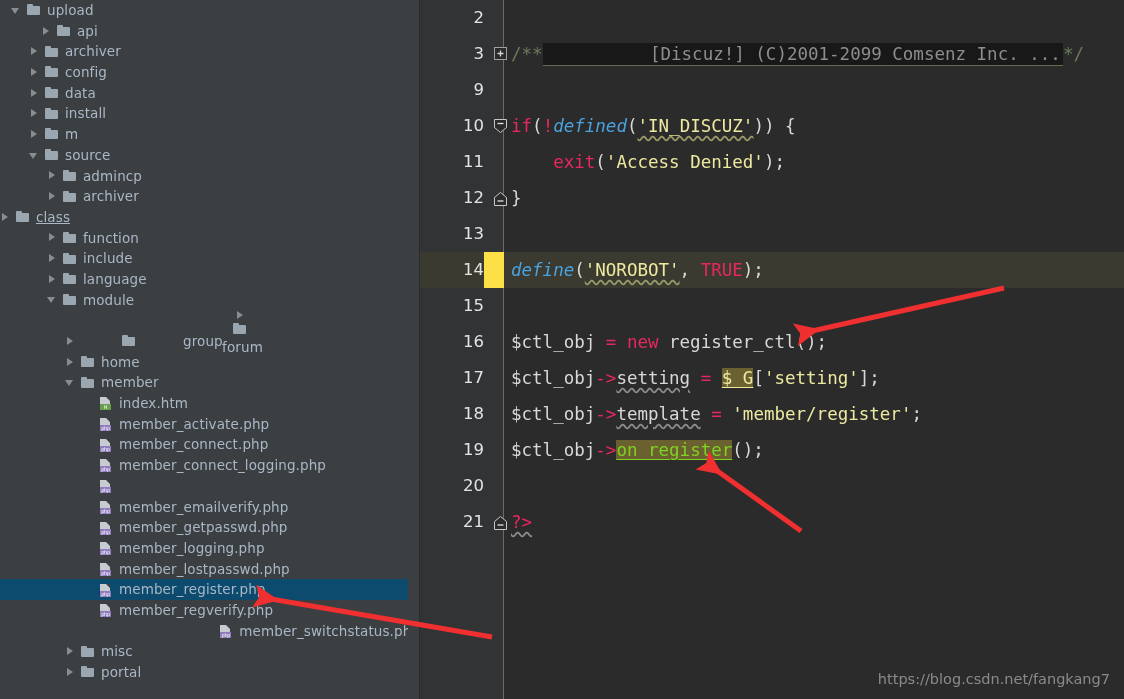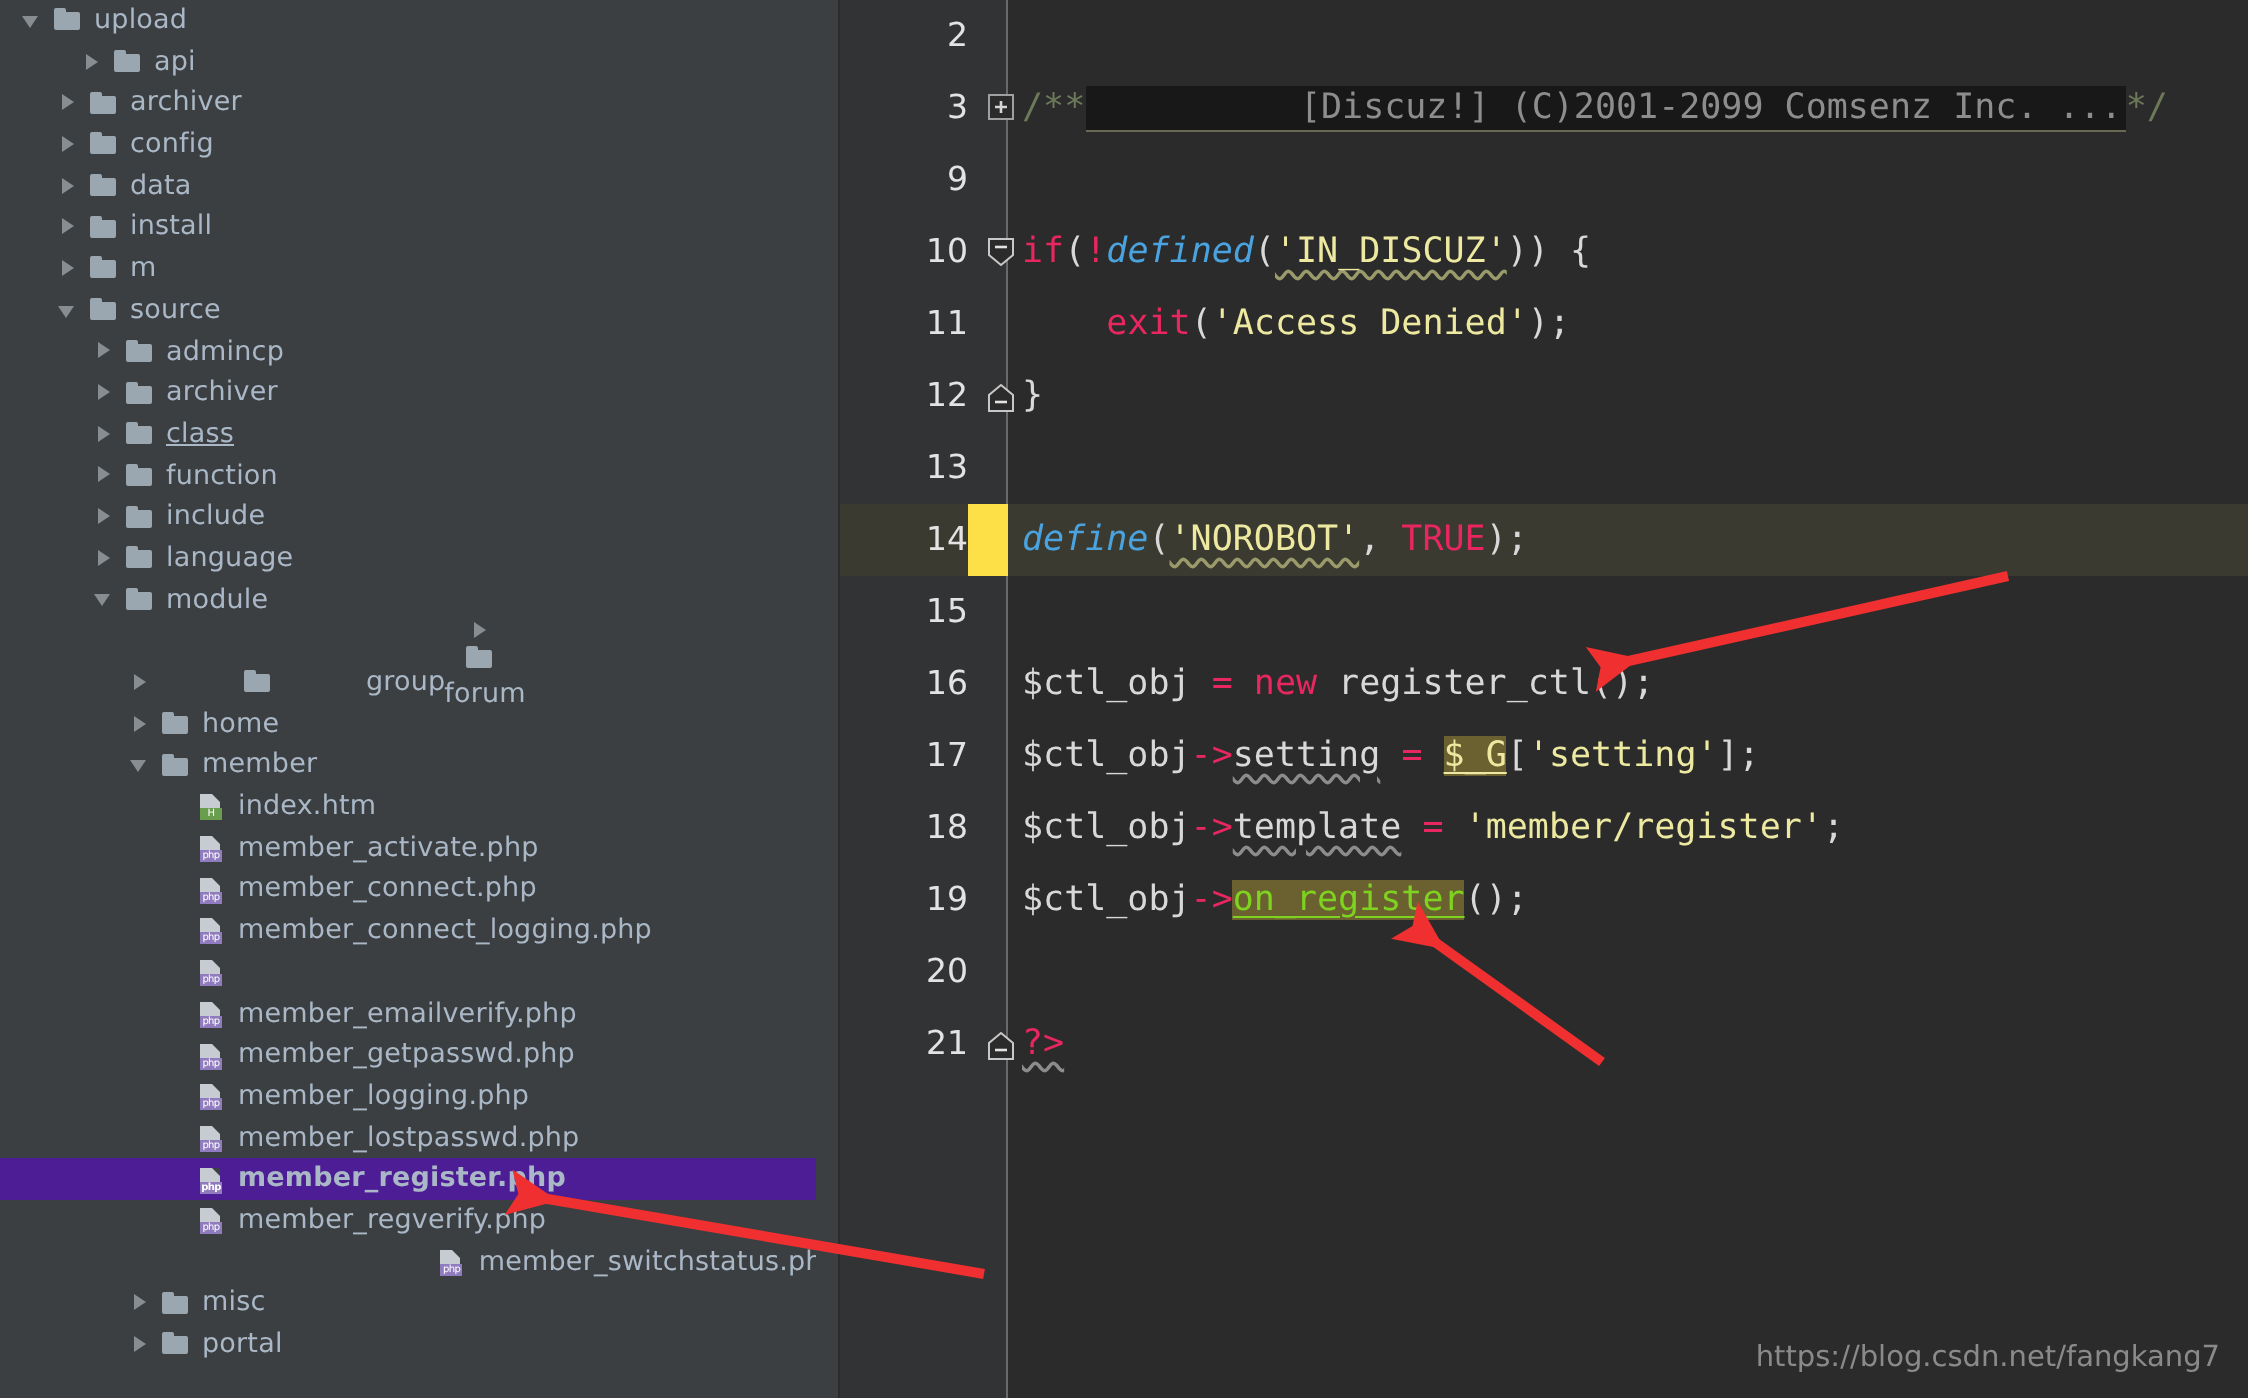--- a/index.html
+++ b/index.html
@@ -14,21 +14,21 @@
   
   #sidebar{
     position:absolute;left:0;top:0;width:420px;height:699px;
     background:#3c3f41;overflow:hidden;
   }
   .tree-row{
     position:relative;height:20.7px;line-height:20.7px;
     white-space:nowrap;font-size:13px;color:#a9b7c6;
     display:flex;align-items:center;
   }
-  .tree-row.selected{background:#4c1d95;font-weight:bold;}
+  .tree-row.selected{background:#0c4a6e;}
   .tw{ 
     width:11px;height:11px;flex:0 0 11px;position:relative;margin-right:4px;
   }
   .tw.collapsed::before{
     content:"";position:absolute;left:2px;top:1px;
     border-left:6px solid #878d91;
     border-top:4.5px solid transparent;border-bottom:4.5px solid transparent;
   }
   .tw.expanded::before{
     content:"";position:absolute;left:0px;top:3px;
@@ -197,21 +197,21 @@
         <div class="tree-row" style="padding-left: 47px;">
           <span class="tw collapsed"></span>
           <span class="ficon folder"></span>
           <span class="tree-label">admincp</span>
         </div>
         <div class="tree-row" style="padding-left: 47px;">
           <span class="tw collapsed"></span>
           <span class="ficon folder"></span>
           <span class="tree-label">archiver</span>
         </div>
-        <div class="tree-row" style="padding-left: 47px; text-decoration: underline;">
+        <div class="tree-row" style=" text-decoration: underline;">
           <span class="tw collapsed"></span>
           <span class="ficon folder"></span>
           <span class="tree-label">class</span>
         </div>
         <div class="tree-row" style="padding-left: 47px;">
           <span class="tw collapsed"></span>
           <span class="ficon folder"></span>
           <span class="tree-label">function</span>
         </div>
         <div class="tree-row" style="padding-left: 47px;">

